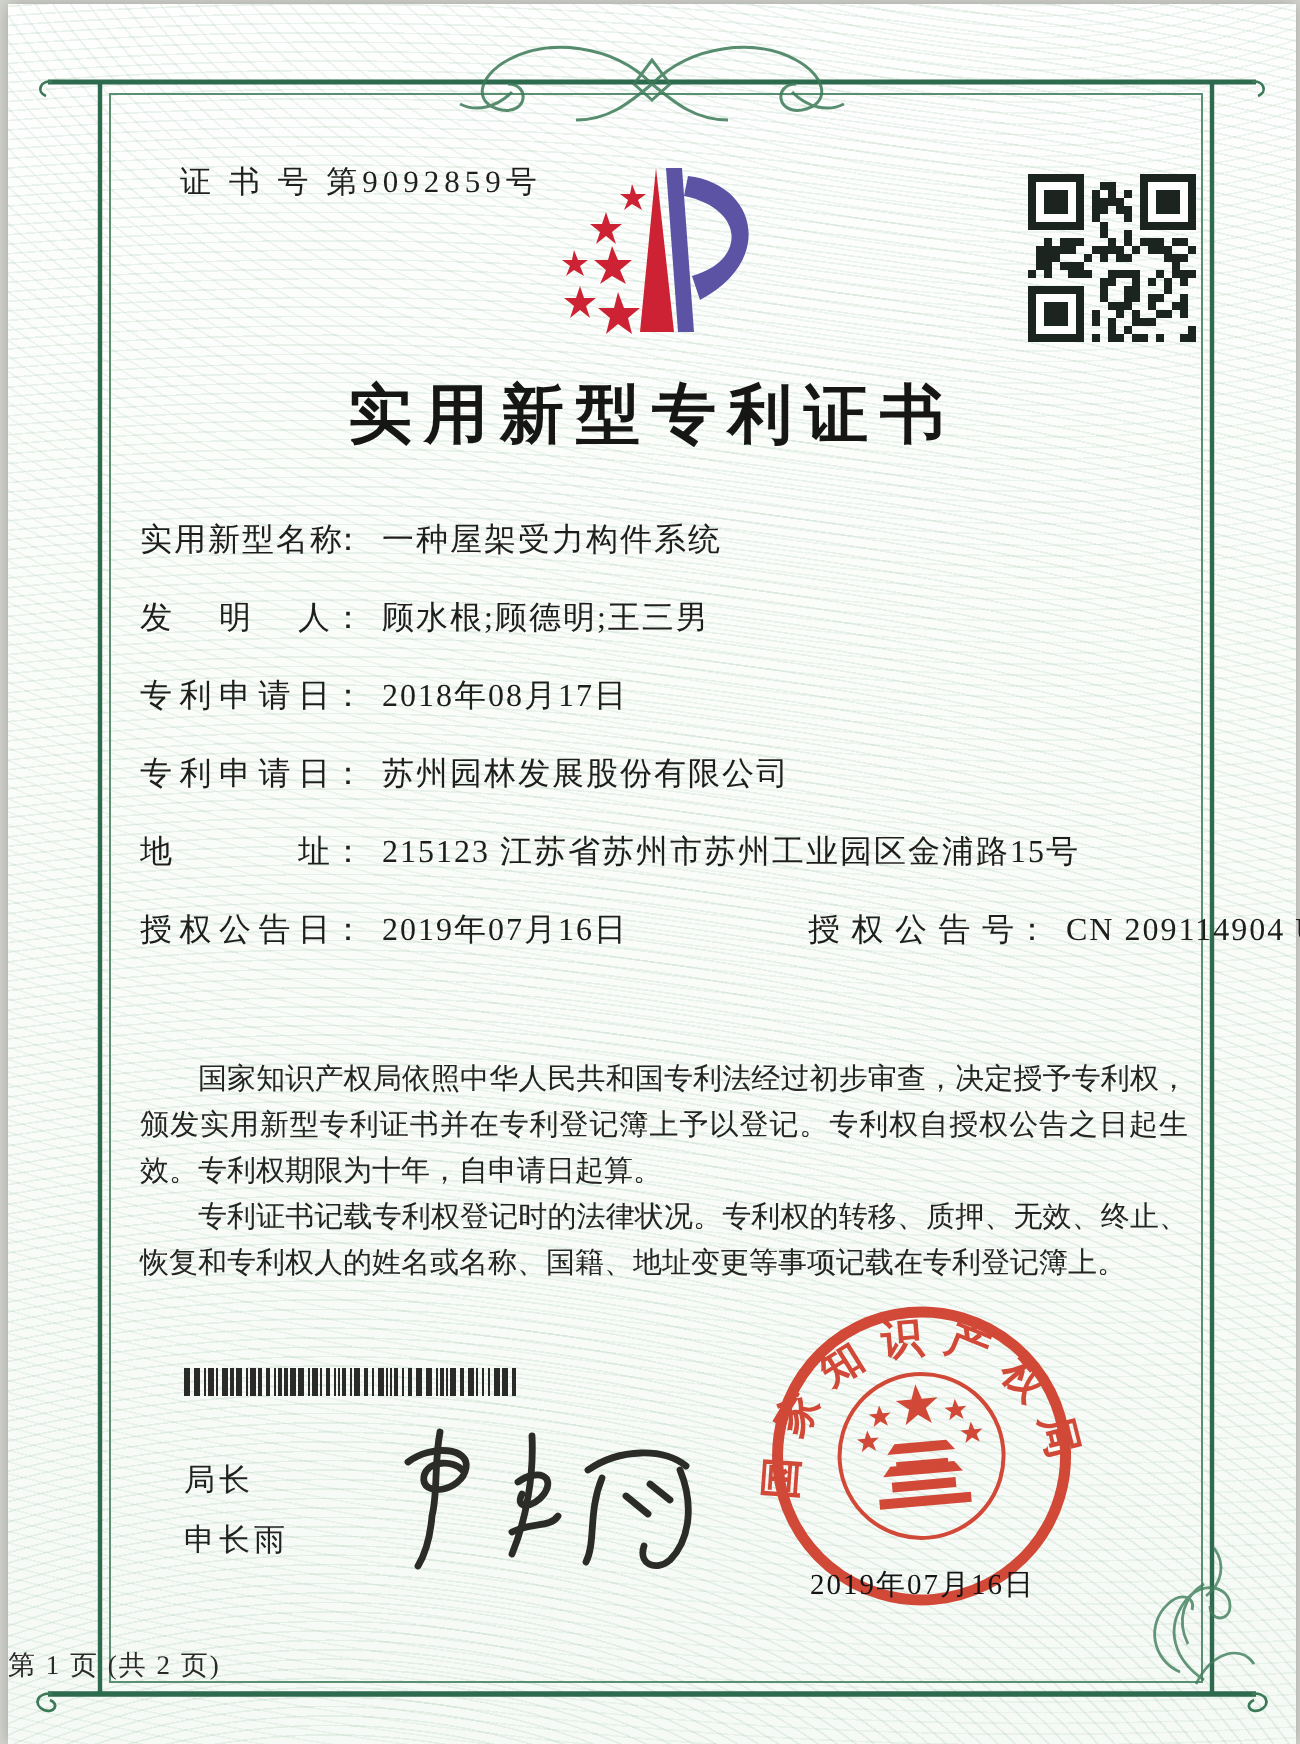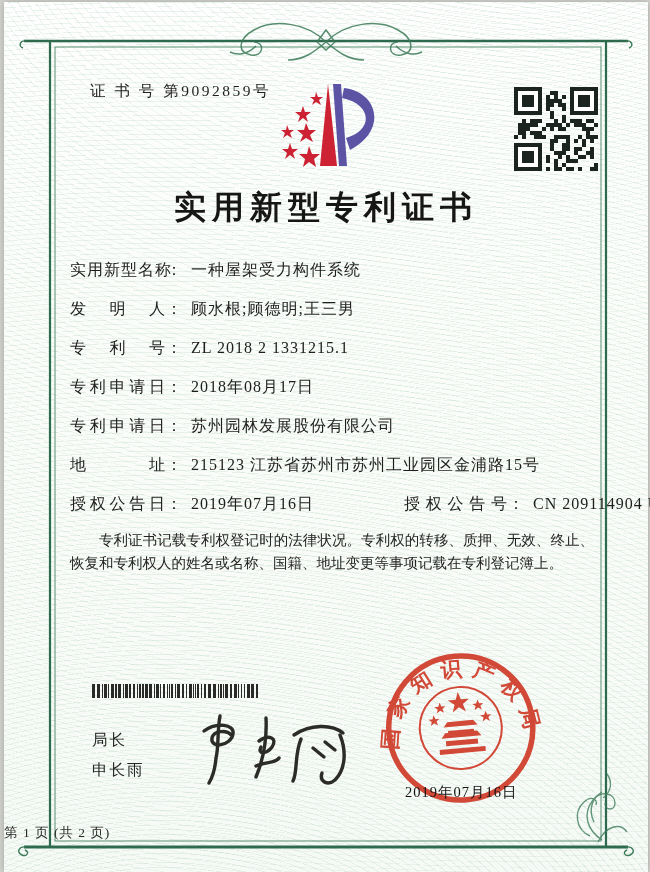--- a/index.html
+++ b/index.html
@@ -227,40 +227,38 @@
   <div class="abs title">实用新型专利证书</div>
 
   <div class="abs fields">
     <div class="frow">
       <span class="flabel">实用新型名称</span><span class="fcolon">：</span><span>一种屋架受力构件系统</span>
     </div>
     <div class="frow">
       <span class="flabel">发明人</span><span class="fcolon">：</span><span>顾水根;顾德明;王三男</span>
     </div>
     <div class="frow">
-      <span class="flabel">专利号</span><span class="fcolon">：</span><span>ZL 2018 2 1331215.1</span>
-    </div>
-    <div class="frow">
       <span class="flabel">专利申请日</span><span class="fcolon">：</span><span>2018年08月17日</span>
     </div>
     <div class="frow">
       <span class="flabel">专利申请日</span><span class="fcolon">：</span><span>苏州园林发展股份有限公司</span>
     </div>
     <div class="frow">
       <span class="flabel">地址</span><span class="fcolon">：</span><span>215123 江苏省苏州市苏州工业园区金浦路15号</span>
     </div>
     <div class="frow">
       <span class="flabel">授权公告日</span><span class="fcolon">：</span><span>2019年07月16日</span>
       <span class="pair2">
         <span class="flabel">授权公告号</span><span class="fcolon">：</span><span>CN 209114904 U</span>
       </span>
     </div>
   </div>
 
   <div class="abs body-text">
+    <p>国家知识产权局依照中华人民共和国专利法经过初步审查，决定授予专利权，颁发实用新型专利证书并在专利登记簿上予以登记。专利权自授权公告之日起生效。专利权期限为十年，自申请日起算。</p>
     <p>专利证书记载专利权登记时的法律状况。专利权的转移、质押、无效、终止、恢复和专利权人的姓名或名称、国籍、地址变更等事项记载在专利登记簿上。</p>
   </div>
 
   <svg class="abs" style="left:88px;top:682px;" width="170" height="14" viewBox="0 0 170 14">
       <rect x="0" y="0" width="3" height="14" fill="#2a2a28"></rect>
       <rect x="5" y="0" width="3" height="14" fill="#2a2a28"></rect>
       <rect x="10" y="0" width="1" height="14" fill="#2a2a28"></rect>
       <rect x="12" y="0" width="3" height="14" fill="#2a2a28"></rect>
       <rect x="16" y="0" width="1" height="14" fill="#2a2a28"></rect>
       <rect x="19" y="0" width="3" height="14" fill="#2a2a28"></rect>

